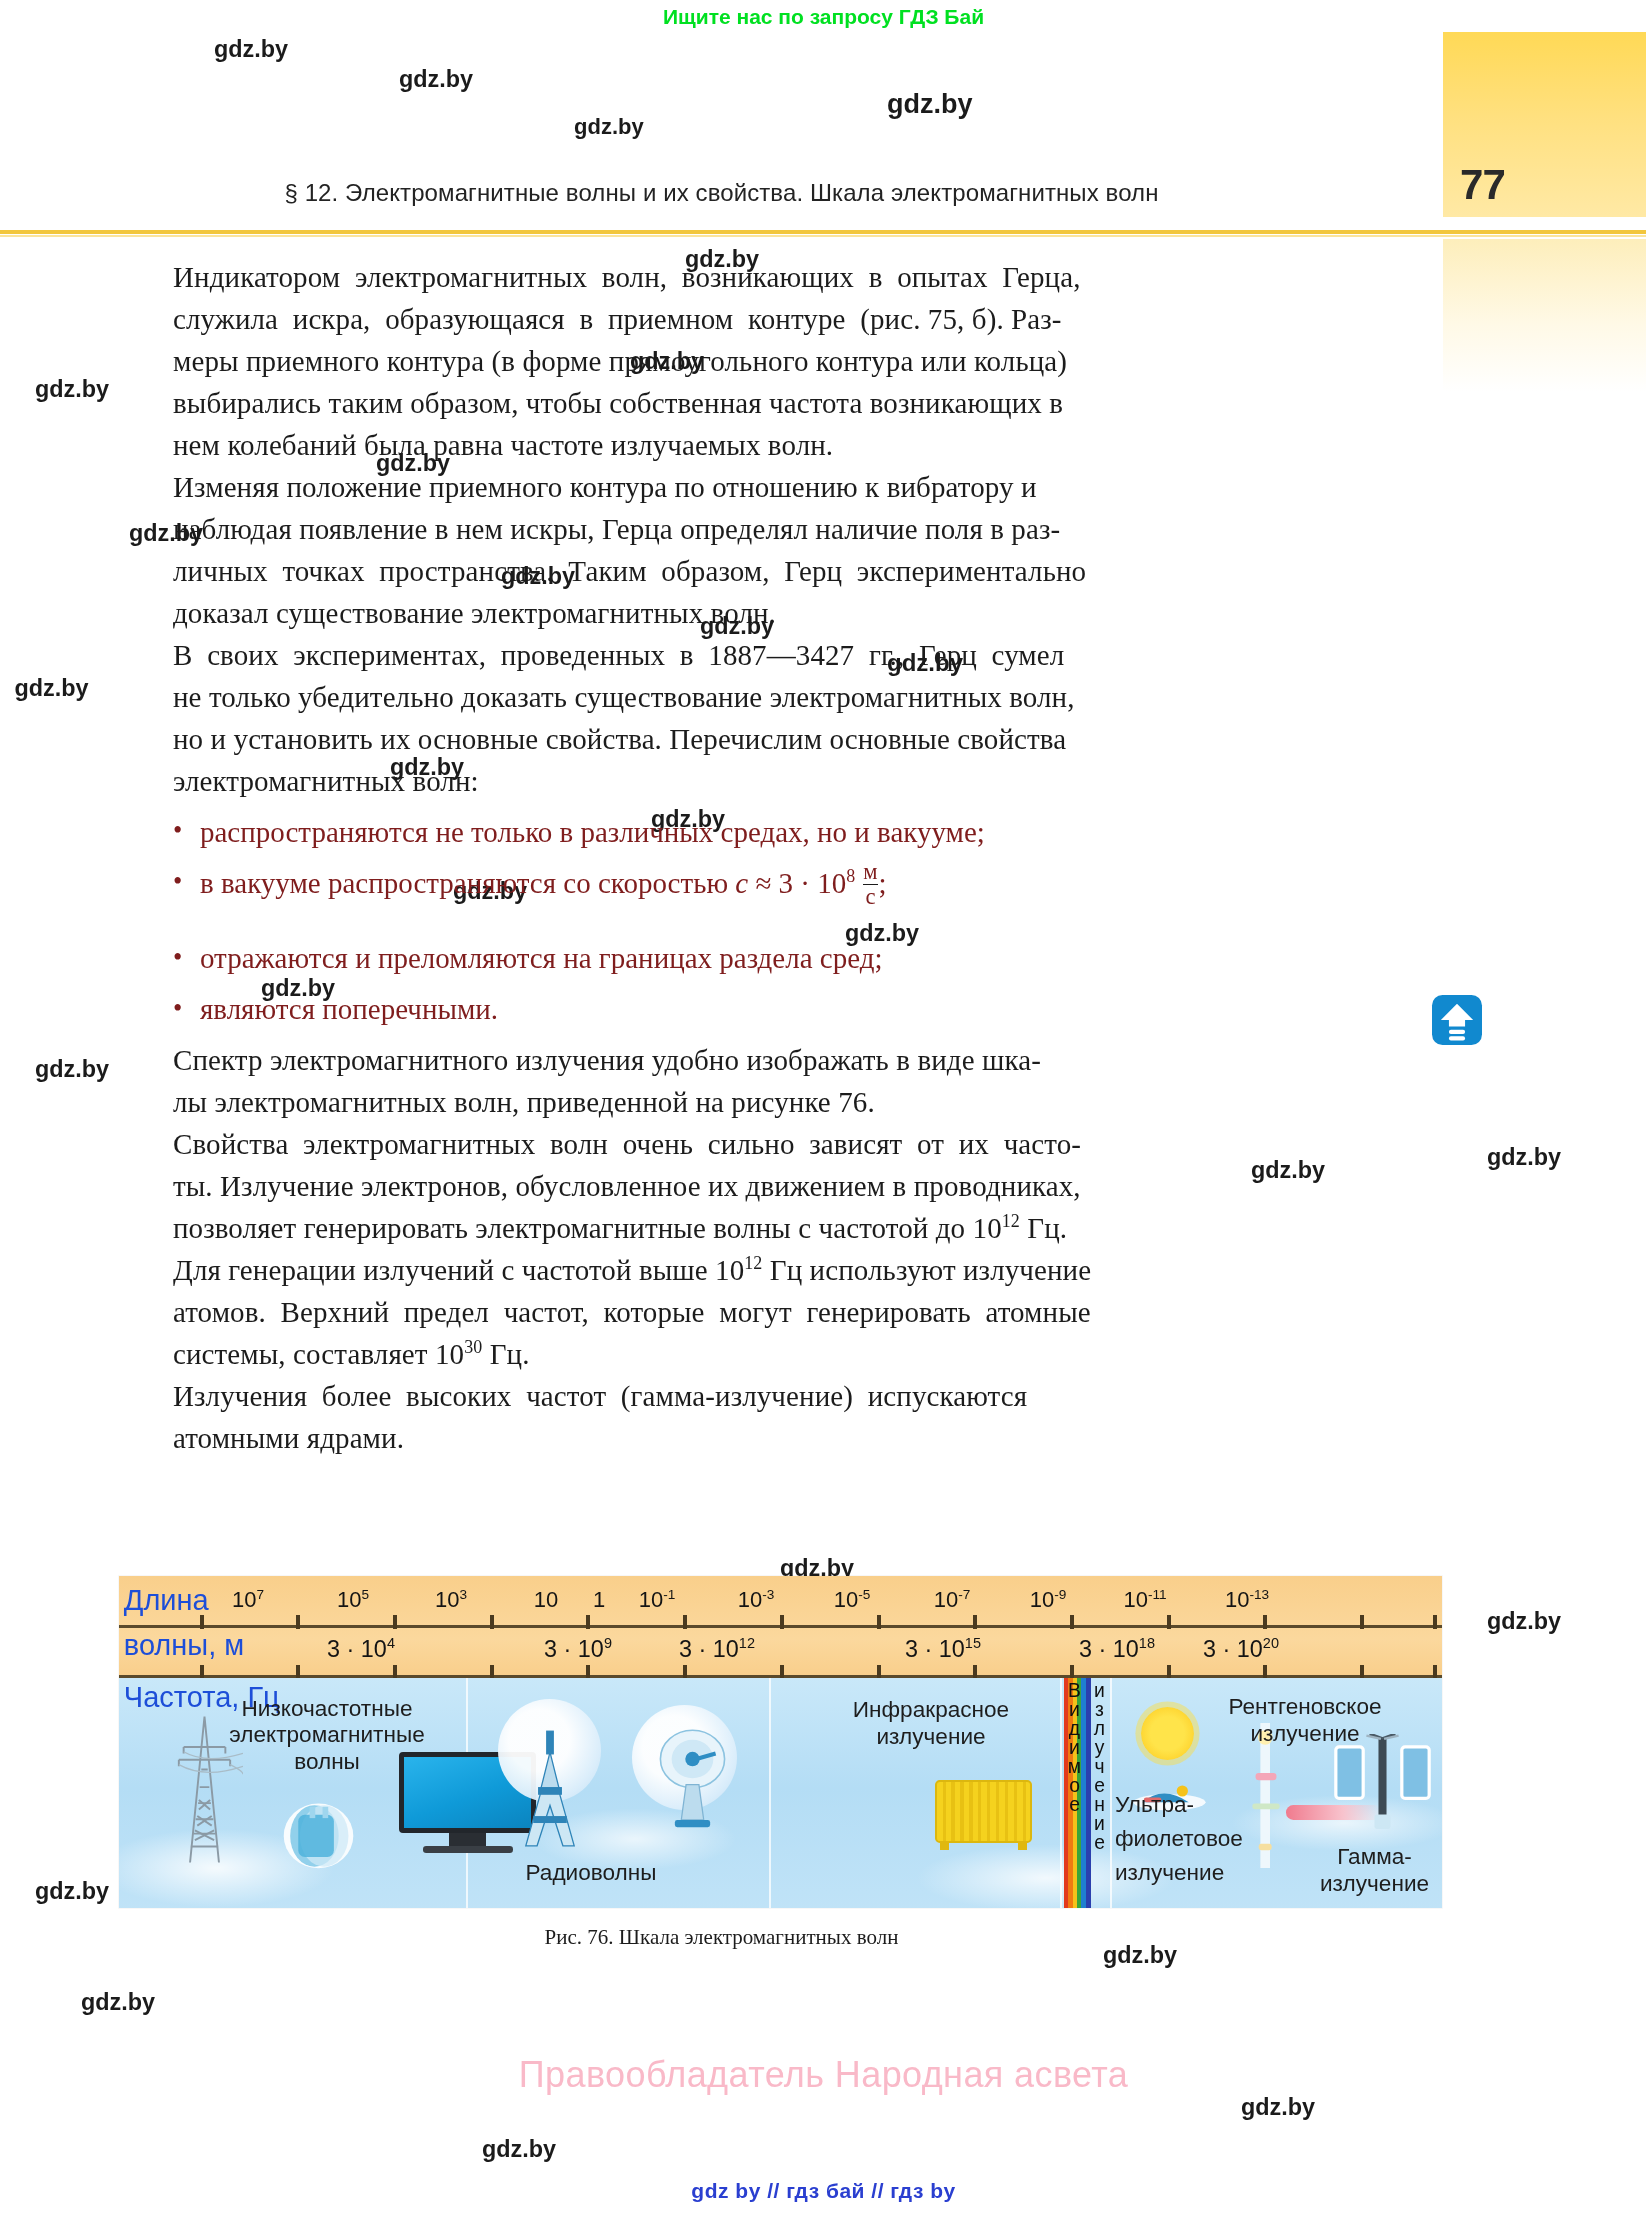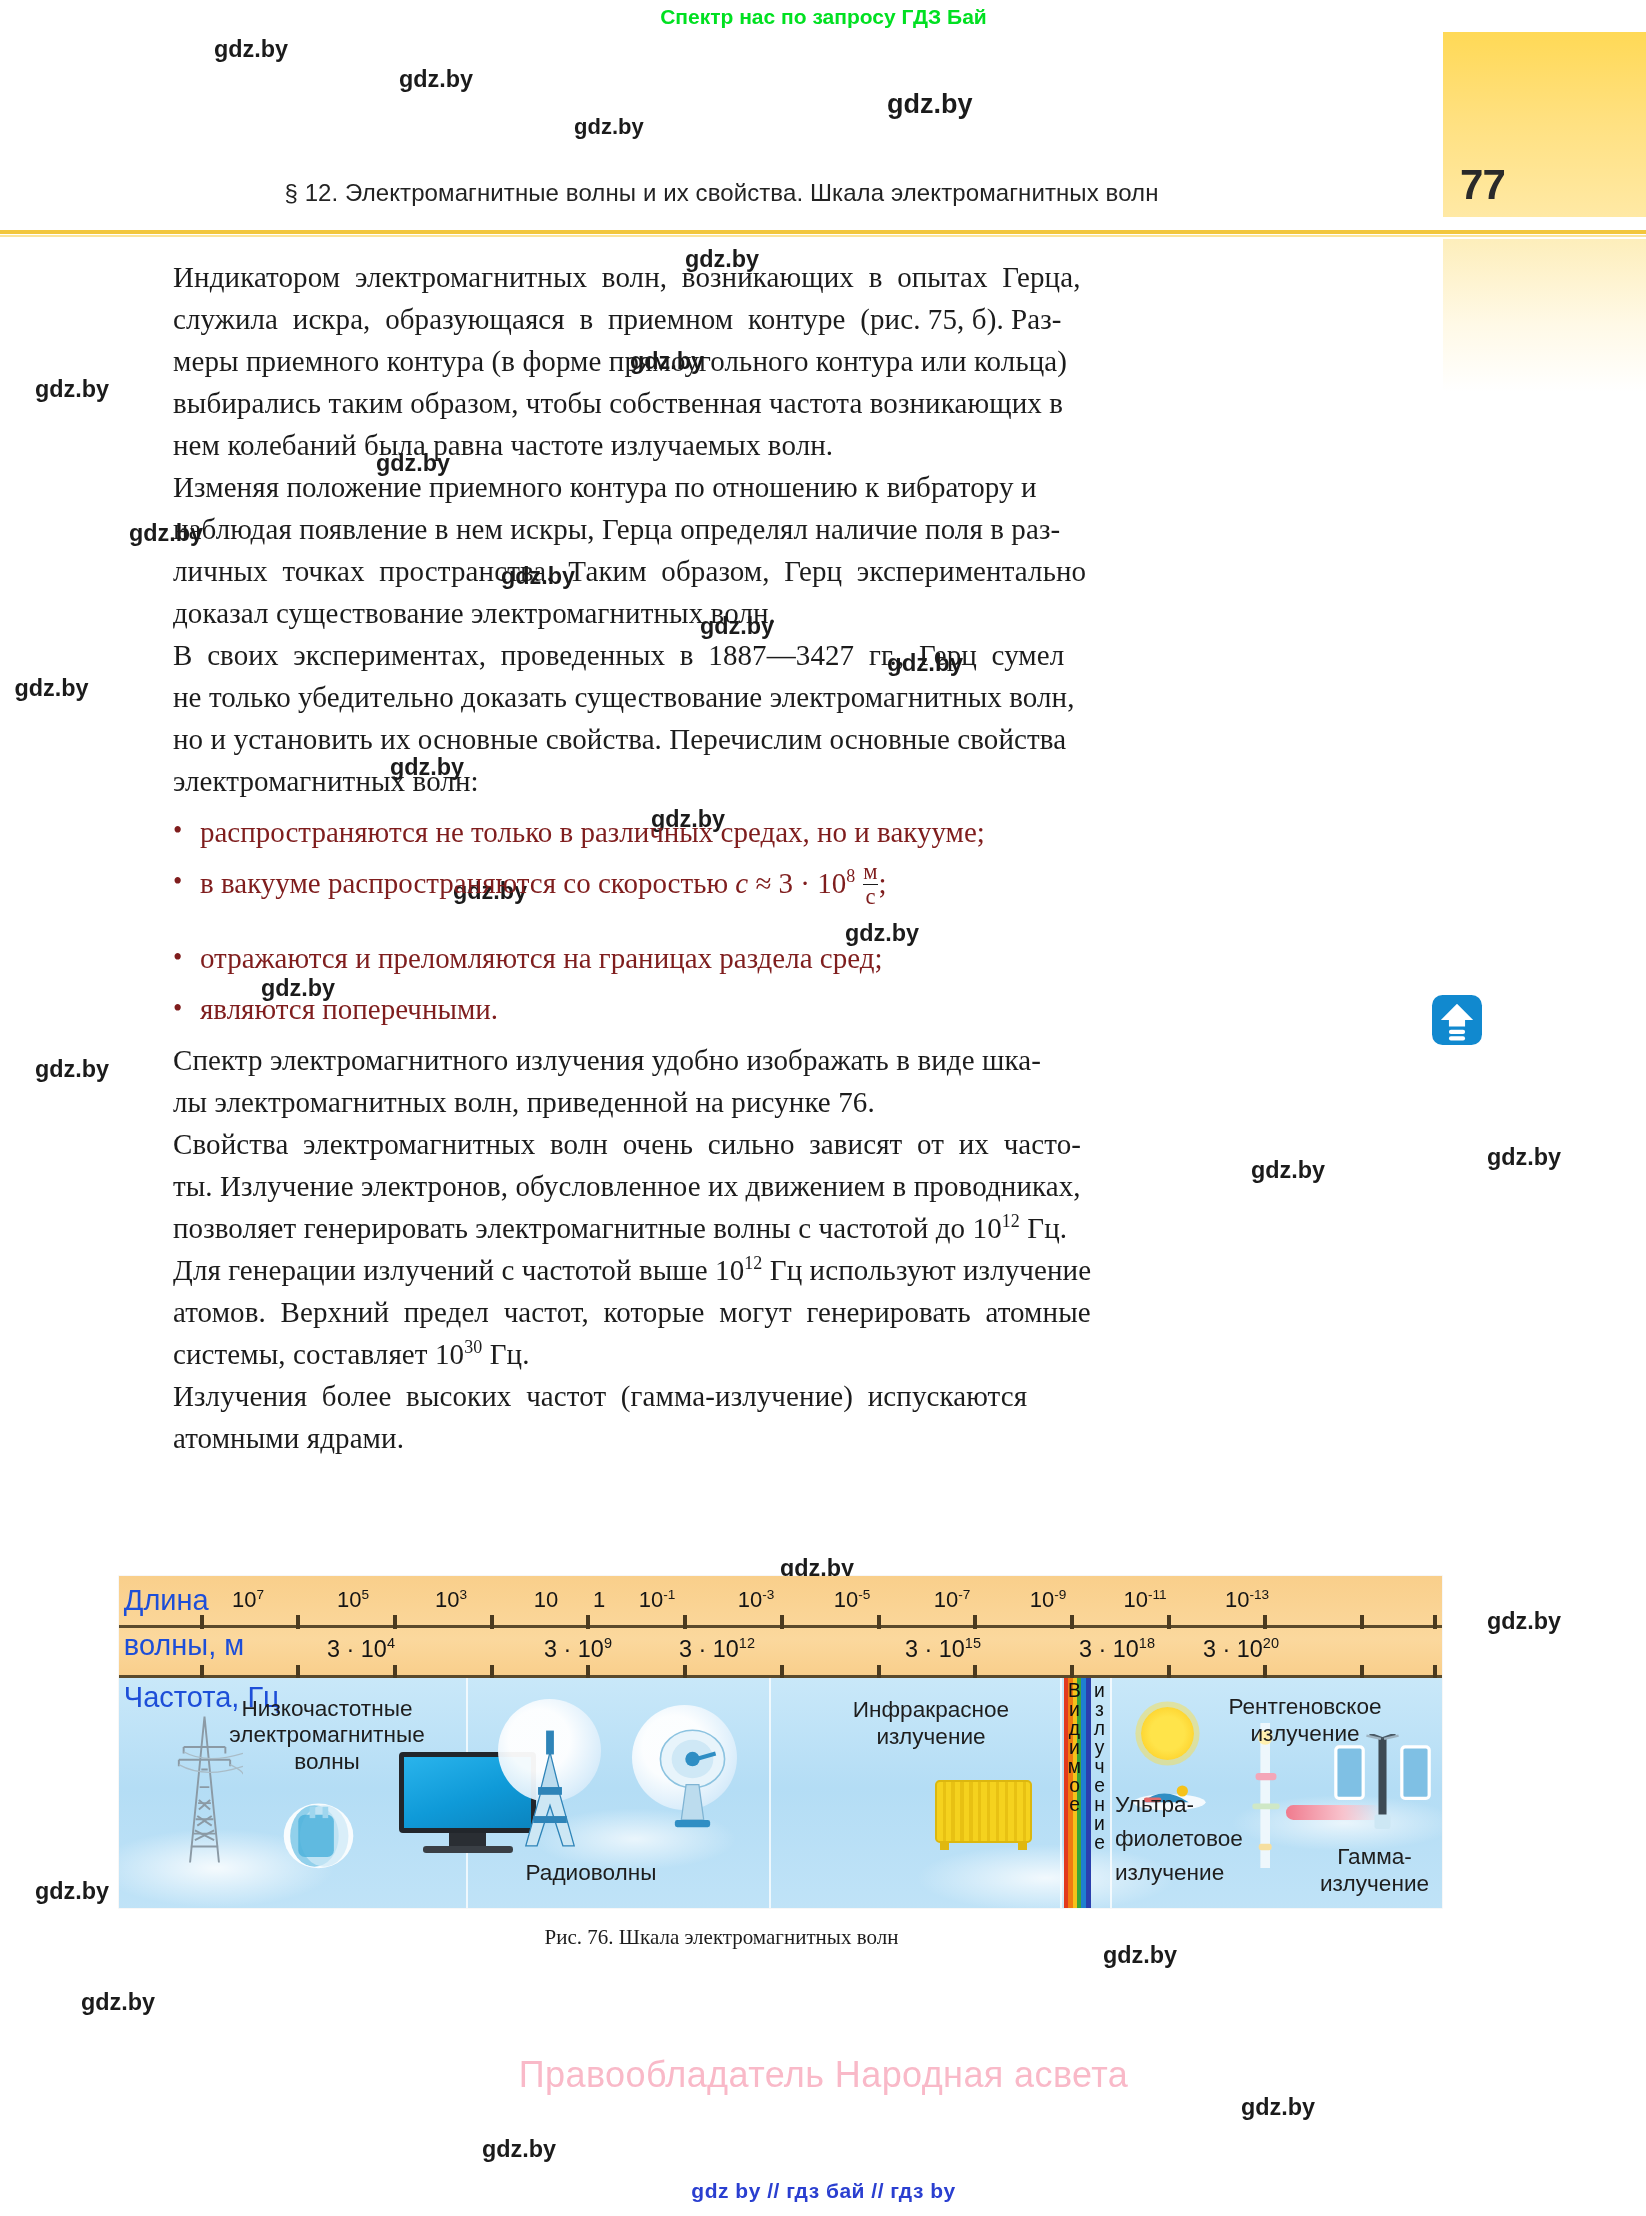--- a/index.html
+++ b/index.html
@@ -299,21 +299,21 @@
     font-size:21px;
     color:#1c1c1c;
     font-family:"Liberation Serif", serif;
   }
 </style>
 </head>
 <body>
 
 <div class="page">
 
-  <div class="wm-top">Спектр нас по запросу ГДЗ Бай</div>
+  <div class="wm-top">Ищите нас по запросу ГДЗ Бай</div>
 
   <div class="hdr-tab"></div>
   <div class="hdr-tab2"></div>
   <div class="pagenum">77</div>
   <div class="chapter-title">§ 12. Электромагнитные волны и их свойства. Шкала электромагнитных волн</div>
   <div class="hdr-rule"></div>
   <div class="hdr-rule2"></div>
 
   <div class="wm" style="left:214px;  top:36px;  font-size:23.4px;">gdz.by</div>
   <div class="wm" style="left:399px;  top:66px;  font-size:23.4px;">gdz.by</div>

